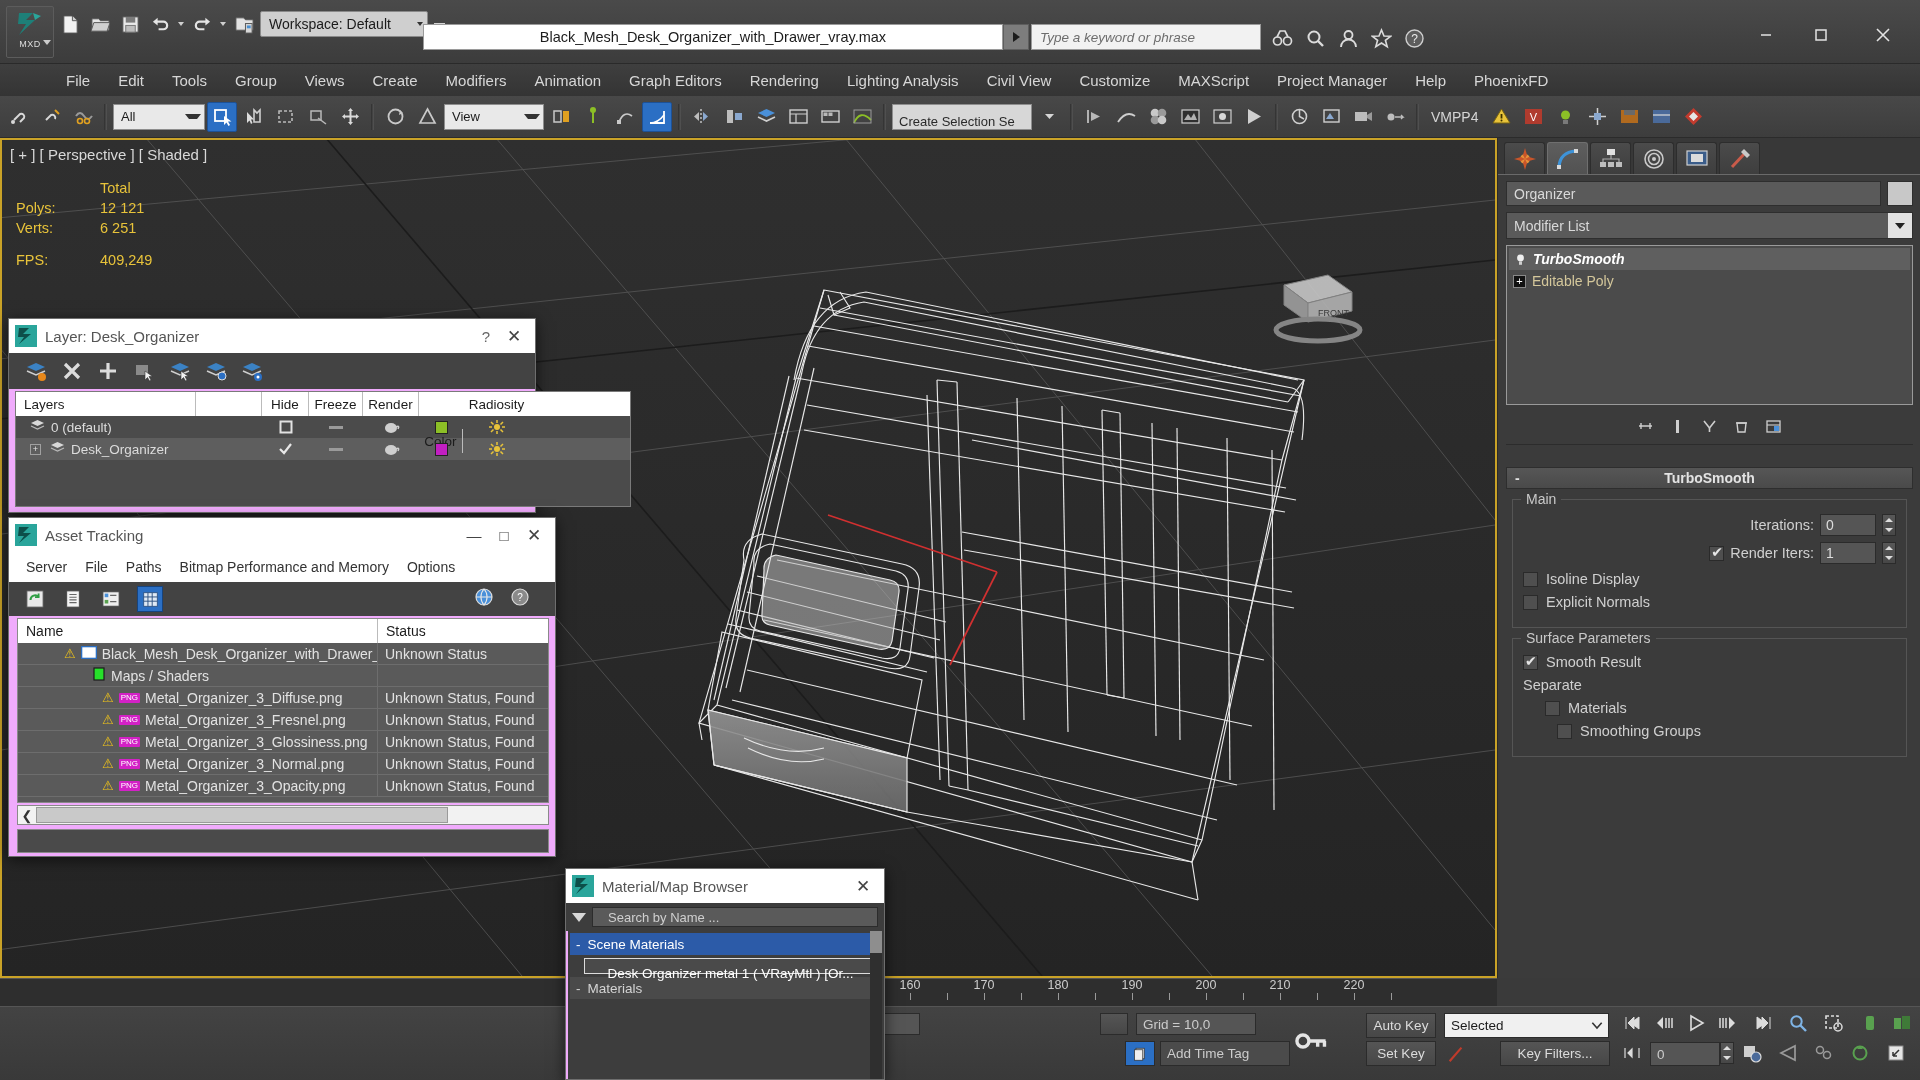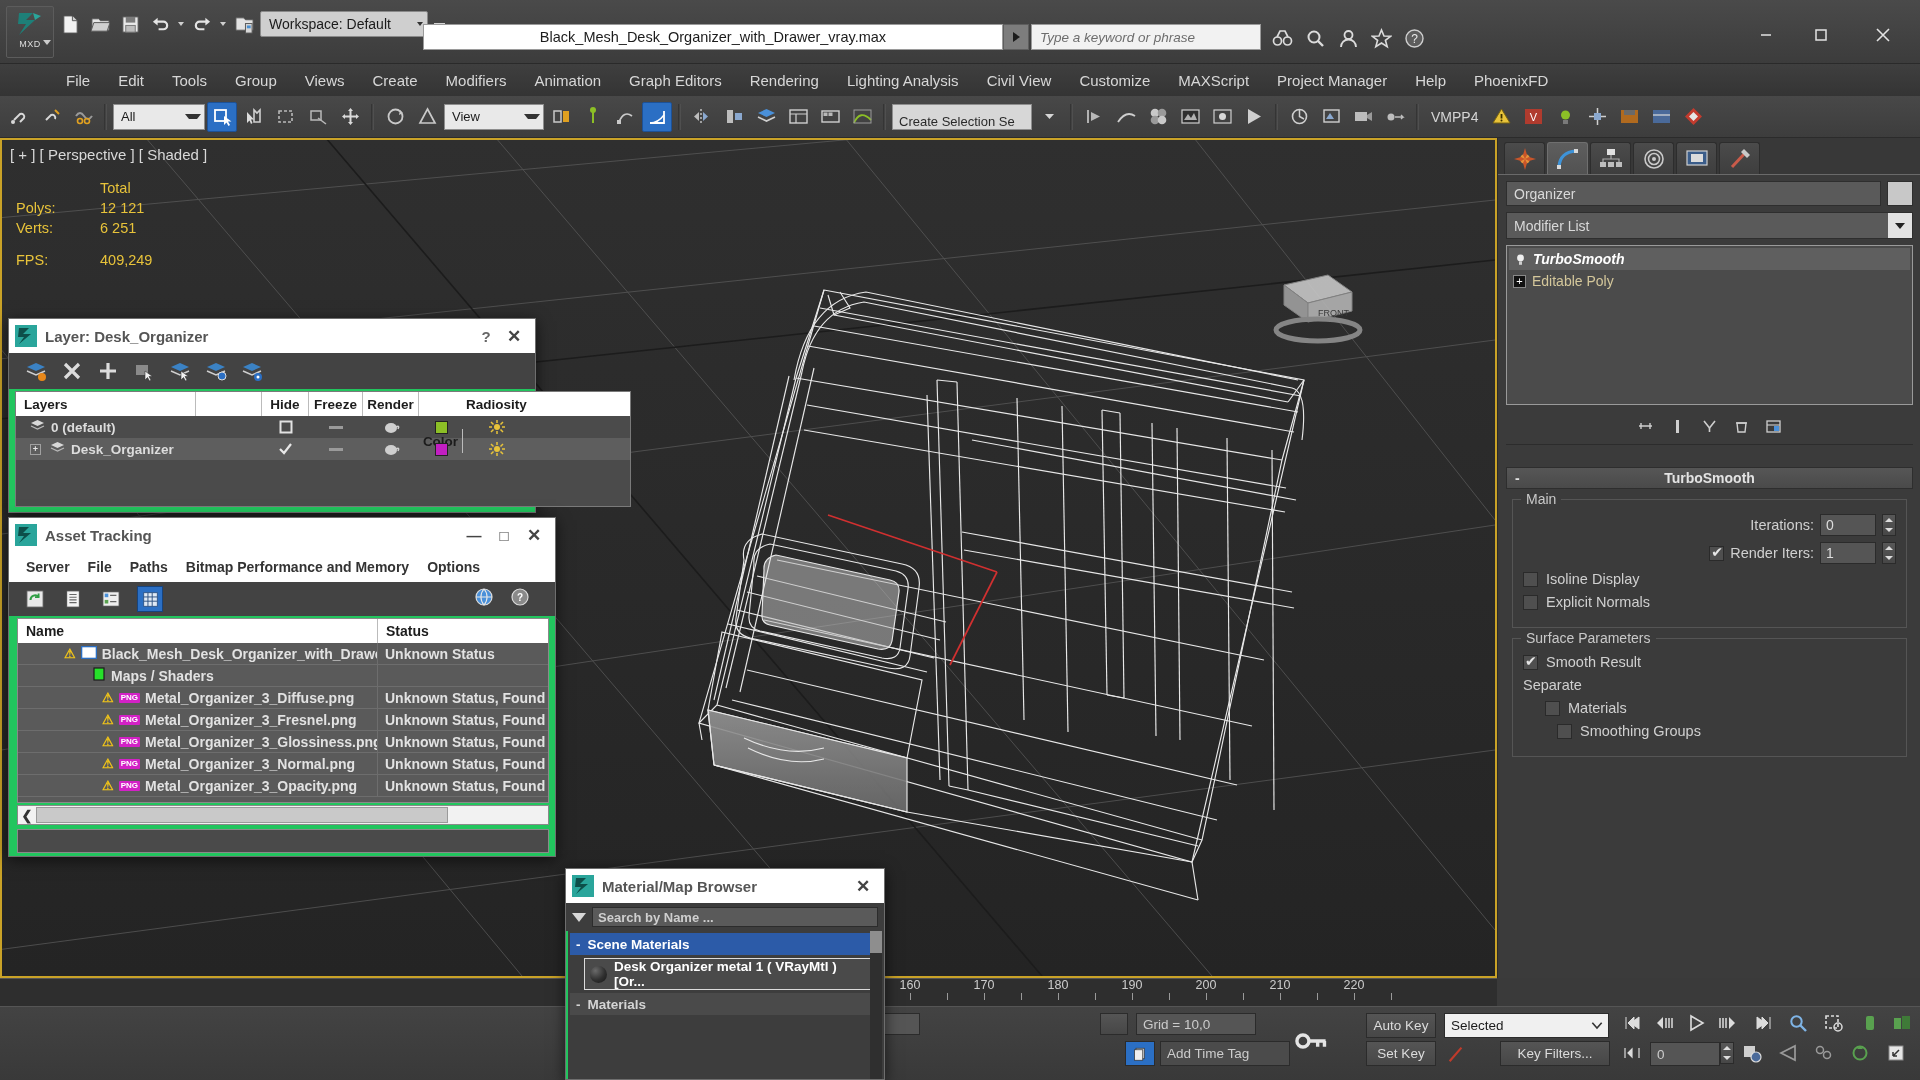--- a/index.html
+++ b/index.html
@@ -160,22 +160,22 @@
   #statusbar { position:absolute; left:0; top:1006px; width:1920px; height:74px;
      background:linear-gradient(#434343,#393939); border-top:1px solid #555; }
   .sbfield { position:absolute; background:#555; border:1px solid #2b2b2b; color:#ccc; font-size:13.5px;
      display:flex; align-items:center; padding-left:6px; }
   .sbbtn { position:absolute; background:linear-gradient(#555,#474747); border:1px solid #2b2b2b;
      color:#dcdcdc; font-size:13.5px; display:flex; align-items:center; justify-content:center; cursor:pointer;}
   .sbicon { position:absolute; display:flex; align-items:center; justify-content:center; cursor:pointer; }
   .sbicon svg { width:20px; height:20px; }
 
   
-  .dlg { position:absolute; background:#22c55e; border:1px solid #6e6e6e;
-     box-shadow:0 3px 14px rgba(0,0,0,.6);font-weight:bold; }
+  .dlg { position:absolute; background:#f0abfc; border:1px solid #6e6e6e;
+     box-shadow:0 3px 14px rgba(0,0,0,.6); }
   .dlg-title { height:34px; background:#fff; display:flex; align-items:center; padding:0 6px; }
   .dlg-title .ic { width:22px; height:22px; margin-right:8px; }
   .dlg-title .tx { font-size:15px; color:#555; flex:1; }
   .dlg-title .qm { font-size:15px; color:#666; width:26px; text-align:center; cursor:pointer;}
   .dlg-title .cl { font-size:17px; color:#444; width:30px; text-align:center; cursor:pointer;}
   .dlg-title .mn,.dlg-title .mx { font-size:15px; color:#444; width:30px; text-align:center; cursor:pointer;}
 
   
   #dlg-layer { left:8px; top:318px; width:528px; height:195px; }
   #layer-tools { height:36px; background:#434343; display:flex; align-items:center; gap:14px; padding-left:16px;}
@@ -215,27 +215,27 @@
   #asset-hscroll .thumb { height:16px; background:#c9c9c9; border:1px solid #9a9a9a; }
   #asset-status { position:absolute; left:8px; top:311px; width:532px; height:24px; background:#4a4a4a;
      border:1px solid #8a8a8a; }
 
   
   #dlg-matbrowser { left:565px; top:868px; width:320px; height:212px; }
   #mb-search { height:28px; background:#3d3d3d; display:flex; align-items:center; padding:0 6px; gap:6px;}
   #mb-search .dd { width:0;height:0;border-left:7px solid transparent;border-right:7px solid transparent;
      border-top:9px solid #d7d7d7;}
   #mb-search .inp { flex:1; height:20px; background:#5a5a5a; border:1px solid #2c2c2c; color:#cfcfcf;
-     font-size:13px; display:flex; align-items:center; padding-left:5px; }
+     font-size:13px; display:flex; align-items:center; padding-left:15px; }
   #mb-list { position:absolute; left:2px; top:62px; width:316px; height:148px; background:#3d3d3d; }
   .mb-group { height:22px; background:#2c5ba8; display:flex; align-items:center; font-size:13.5px;
      color:#ffffff; padding-left:6px; gap:7px; margin:2px; }
   .mb-group.plain { background:#4a4a4a; color:#d4d4d4; }
-  .mb-item { height:32px; margin:3px 12px 3px 16px; background:#4a4a4a; border:1px solid #dcdcdc;
-     display:flex; align-items:center; gap:7px; padding-left:5px; font-size:13.5px; color:#ffffff; }
+  .mb-item { height:16px; margin:3px 12px 3px 16px; background:#4a4a4a; border:1px solid #dcdcdc;
+     display:flex; align-items:center; gap:7px; padding-left:5px; font-size:13.5px; color:#ffffff;flex-direction:column; }
   .mb-sphere { width:17px;height:17px;border-radius:50%;
      background:radial-gradient(circle at 32% 28%, #6a6a6a 0%, #303030 55%, #151515 100%);}
   #mb-scroll { position:absolute; right:2px; top:62px; width:12px; height:148px; background:#2f2f2f; }
   #mb-scroll .th { width:12px; height:22px; background:#8e8e8e; }
 </style>
 </head>
 <body>
 
 <div id="titlebar">
 

